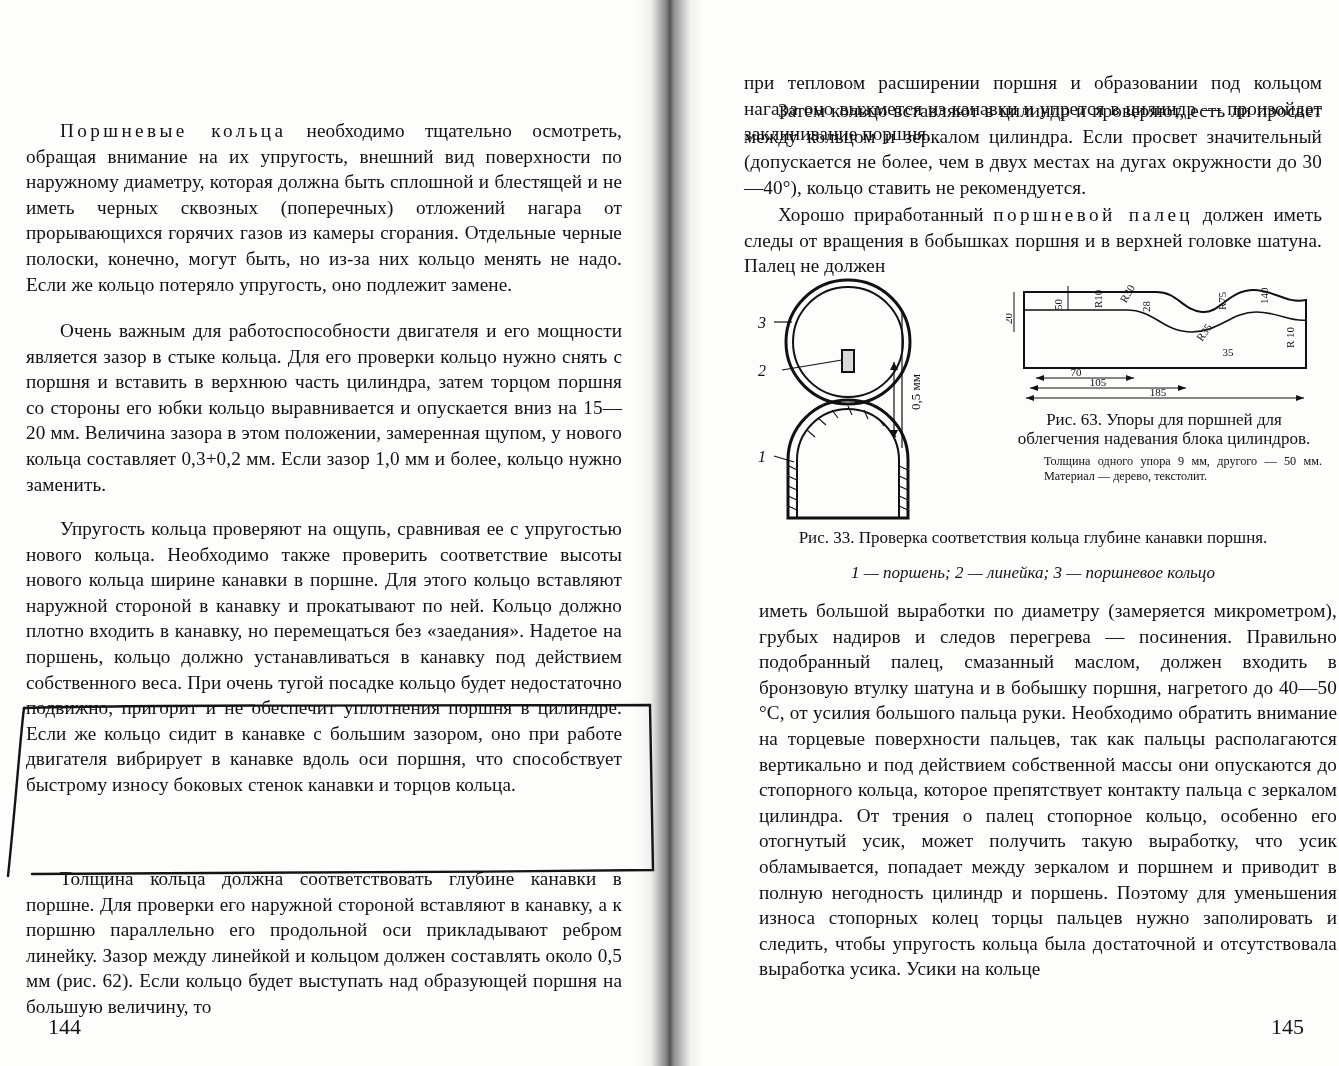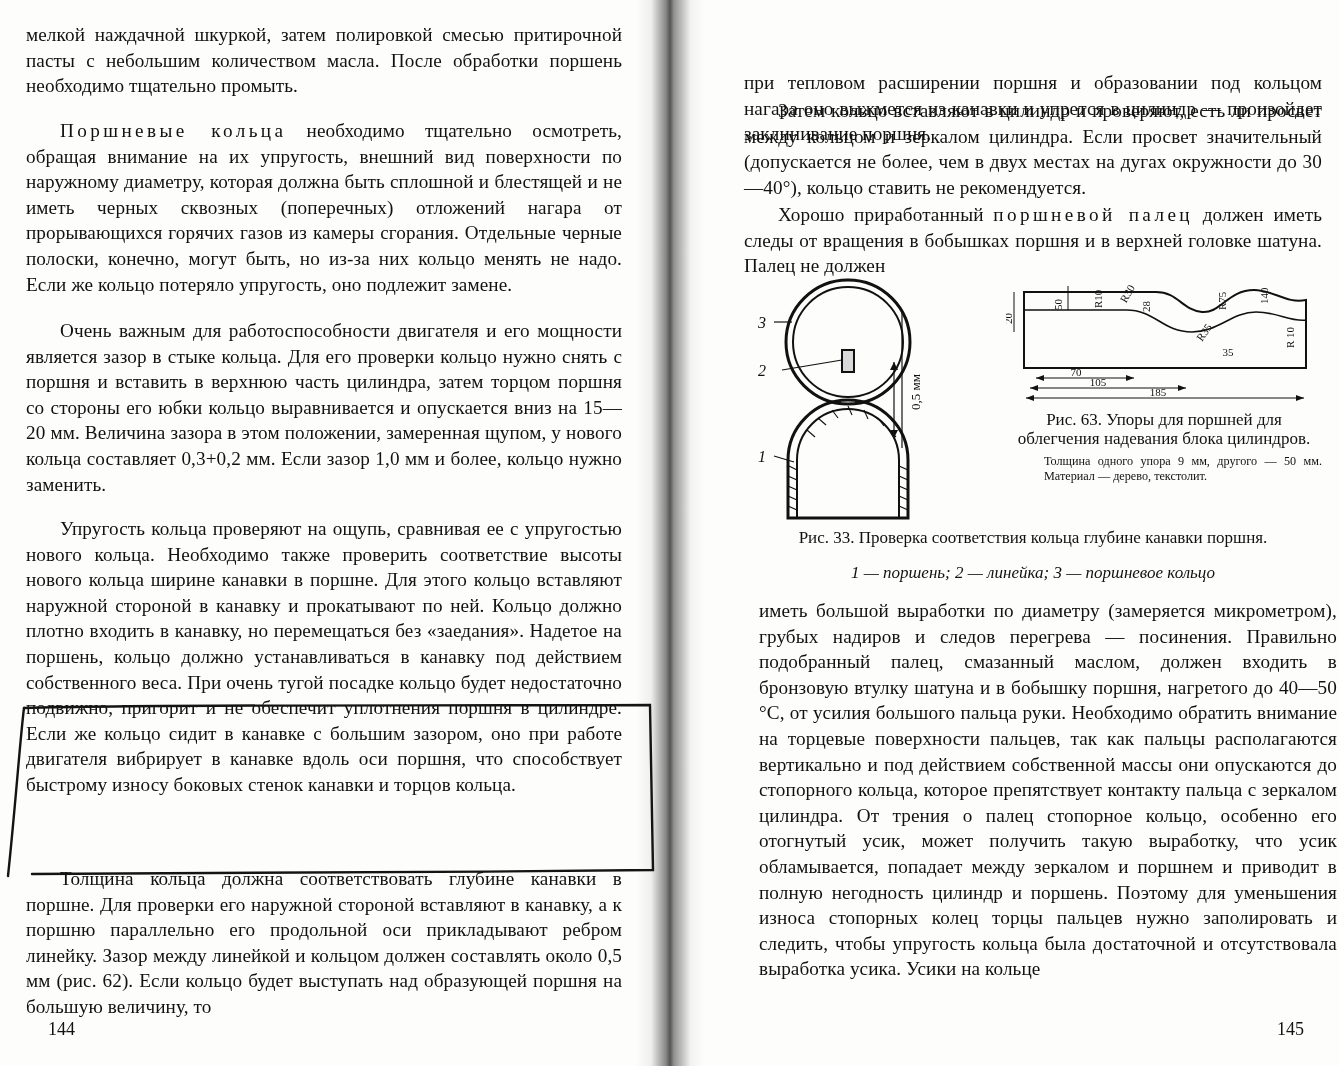--- a/index.html
+++ b/index.html
@@ -63,21 +63,21 @@
   .left-block-5 { position: absolute; top: 866px; left: 0; width: 596px; }
 
   .right-block-1 { position: absolute; top: 22px; left: 0; width: 578px; margin-top: 48px; }
   .right-block-2 { position: absolute; top: 98px; left: 0; width: 578px; }
   .right-block-3 { position: absolute; top: 202px; left: 0; width: 578px; }
   .right-block-4 { position: absolute; top: 598px; left: 0; width: 578px; margin-left: 15px; }
 
   .folio {
     position: absolute;
     bottom: 26px;
-    font-size: 18px;
+    font-size: 22px;
     font-family: "Liberation Serif", serif;
     margin-top: 31px;
   }
   .folio-left  { left: 22px; }
   .folio-right { right: 18px; }
 
   
   .annot-box {
     position: absolute;
     left: -24px;
@@ -133,23 +133,20 @@
 </style>
 </head>
 <body>
 
 <div class="page">
 
   <div class="gutter"></div>
 
   <div class="col col-left">
 
-    <div class="left-block-1">
-      <p class="par">мелкой наждачной шкуркой, затем полировкой смесью притирочной пасты с небольшим количеством масла. После обработки поршень необходимо тщательно промыть.</p>
-    </div>
 
     <div class="left-block-2">
       <p class="par indent"><span class="sp">Поршневые кольца</span> необходимо тщательно осмотреть, обращая внимание на их упругость, внешний вид поверхности по наружному диаметру, которая должна быть сплошной и блестящей и не иметь черных сквозных (поперечных) отложений нагара от прорывающихся горячих газов из камеры сгорания. Отдельные черные полоски, конечно, могут быть, но из-за них кольцо менять не надо. Если же кольцо потеряло упругость, оно подлежит замене.</p>
     </div>
 
     <div class="left-block-3">
       <p class="par indent">Очень важным для работоспособности двигателя и его мощности является зазор в стыке кольца. Для его проверки кольцо нужно снять с поршня и вставить в верхнюю часть цилиндра, затем торцом поршня со стороны его юбки кольцо выравнивается и опускается вниз на 15—20 мм. Величина зазора в этом положении, замеренная щупом, у нового кольца составляет 0,3+0,2 мм. Если зазор 1,0 мм и более, кольцо нужно заменить.</p>
     </div>
 
     <div class="left-block-4">

